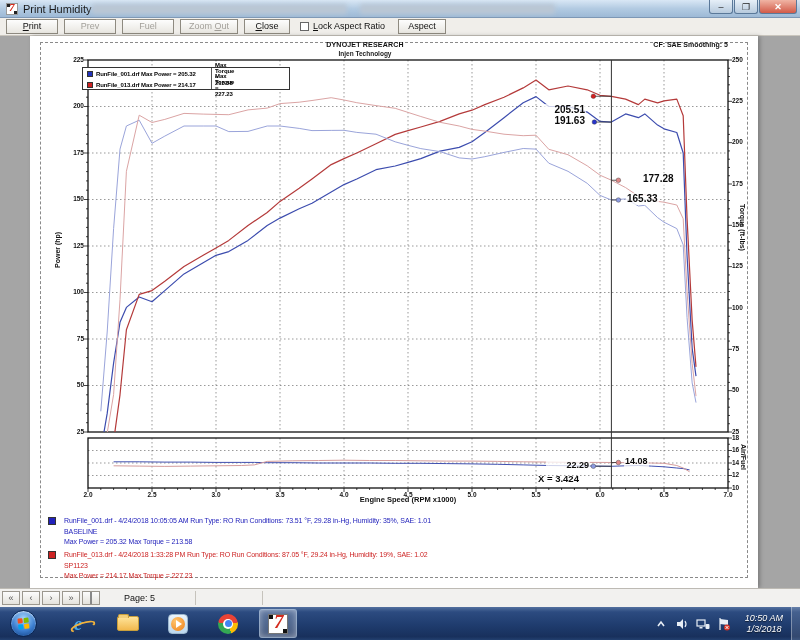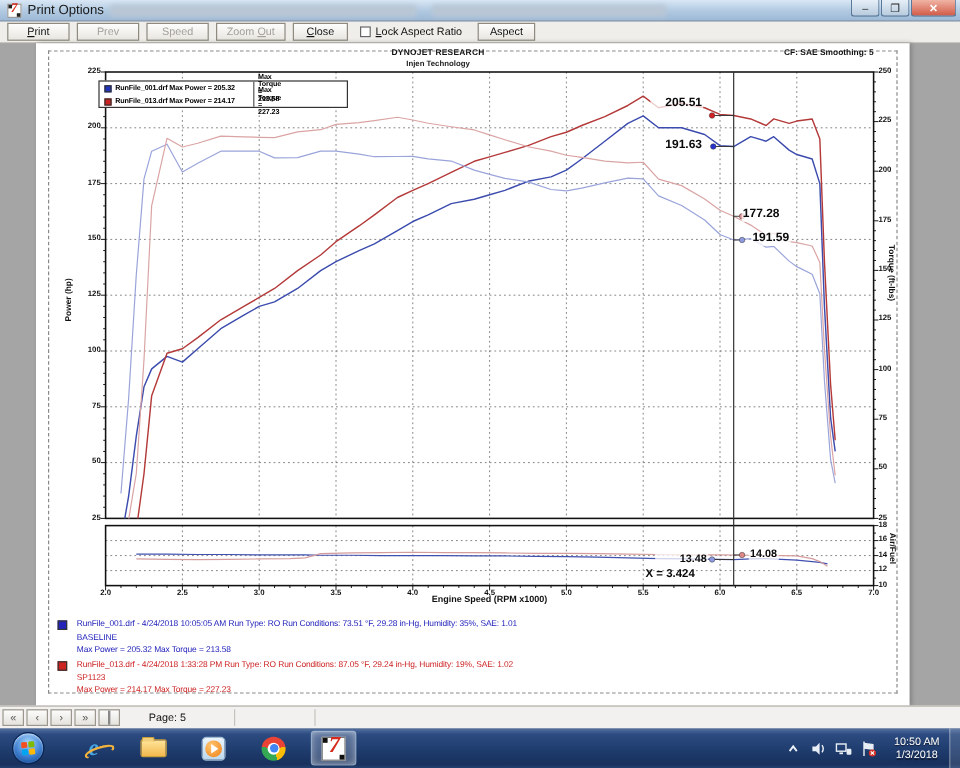--- a/index.html
+++ b/index.html
@@ -111,48 +111,48 @@
     display:flex; align-items:center; justify-content:center; }
   .chrome i { width:10px; height:10px; border-radius:50%; background:#fff; display:flex; align-items:center; justify-content:center; }
   .chrome i b { width:7px; height:7px; border-radius:50%; background:#4285f4; }
   .dj { width:20px; height:20px; background:#fff; border:1px solid #777; position:relative; }
   .dj .seven { position:absolute; left:5px; top:-4px; font:italic bold 19px "Liberation Serif",serif; color:#d42b1e; }
   .dj .chk { position:absolute; width:4px; height:4px; background:#111; }
 
   .tray { margin-left:auto; display:flex; align-items:center; }
   .tray-ico { width:17px; height:17px; margin:0 2px; display:flex; align-items:center; justify-content:center; }
   .clock { text-align:center; color:#fff; font-size:9px; line-height:11px; margin:0 8px 0 10px;
-    text-shadow:0 1px 1px rgba(0,0,0,.6); }
+    text-shadow:0 1px 1px rgba(0,0,0,.6);font-style:italic; }
   .show-desktop { width:9px; height:33px; background:rgba(255,255,255,.12); border-left:1px solid rgba(255,255,255,.35); }
 </style>
 </head>
 <body>
 
 <div class="window">
 
   <div class="titlebar">
     <span class="app-icon">
       <span class="seven">7</span>
       <span class="chk" style="left:0;top:0"></span>
       <span class="chk" style="right:0;bottom:0"></span>
     </span>
-    <span class="title-text">Print Options</span>
+    <span class="title-text">Print Humidity</span>
     <span class="redact" style="left:92px;width:255px;"></span>
     <span class="redact" style="left:360px;width:195px;"></span>
     <span class="winbtns">
       <span class="winbtn" style="width:24px">–</span>
       <span class="winbtn" style="width:24px">❐</span>
       <span class="winbtn close" style="width:38px">✕</span>
     </span>
   </div>
 
   <div class="toolbar">
     <span class="tbtn" style="left:6px;width:52px"><u>P</u>rint</span>
     <span class="tbtn disabled" style="left:64px;width:52px">Prev</span>
-    <span class="tbtn disabled" style="left:122px;width:52px">Speed</span>
+    <span class="tbtn disabled" style="left:122px;width:52px">Fuel</span>
     <span class="tbtn disabled" style="left:180px;width:58px">Zoom <u>O</u>ut</span>
     <span class="tbtn" style="left:244px;width:46px"><u>C</u>lose</span>
     <span class="cb" style="left:300px"></span>
     <span class="cb-label" style="left:313px"><u>L</u>ock Aspect Ratio</span>
     <span class="tbtn" style="left:398px;width:48px">Aspect</span>
   </div>
 
   <div class="preview">
     <div class="page">
       <div class="margin-rect"></div>
@@ -380,25 +380,25 @@
           <span>RunFile_013.drf Max Power = 214.17</span>
           <span class="lg-tq">Max Torque = 227.23</span>
         </div>
       </div>
 
       <div class="vlabel" style="left:24px;top:232px;transform:rotate(-90deg)">Power (hp)</div>
       <div class="vlabel" style="left:716px;top:168px;transform:rotate(90deg)">Torque (ft-lbs)</div>
       <div class="vlabel" style="left:717px;top:408px;transform:rotate(90deg)">Air/Fuel</div>
       <div class="xaxis-title">Engine Speed (RPM x1000)</div>
 
-      <div class="callout r" style="left:512px;top:44px">205.51</div>
+      <div class="callout r" style="left:512px;top:68px">205.51</div>
       <div class="callout r" style="left:512px;top:79px">191.63</div>
-      <div class="callout" style="left:588px;top:137px">177.28</div>
-      <div class="callout" style="left:596px;top:157px">191.59</div>
-      <div class="callout r sm" style="left:516px;top:423px">13.48</div>
+      <div class="callout" style="left:612px;top:137px">177.28</div>
+      <div class="callout" style="left:596px;top:157px">165.33</div>
+      <div class="callout r sm" style="left:516px;top:423px">22.29</div>
       <div class="callout sm" style="left:594px;top:419px">14.08</div>
       <div class="cursor-x">X = 3.424</div>
 
       <div class="run blue" style="top:480px">
         <span class="sw"></span>
         <div class="lines">
           <div>RunFile_001.drf - 4/24/2018 10:05:05 AM  Run Type: RO  Run Conditions: 73.51 °F, 29.28 in-Hg,  Humidity:  35%, SAE: 1.01</div>
           <div>BASELINE</div>
           <div>Max Power = 205.32  Max Torque = 213.58</div>
         </div>

